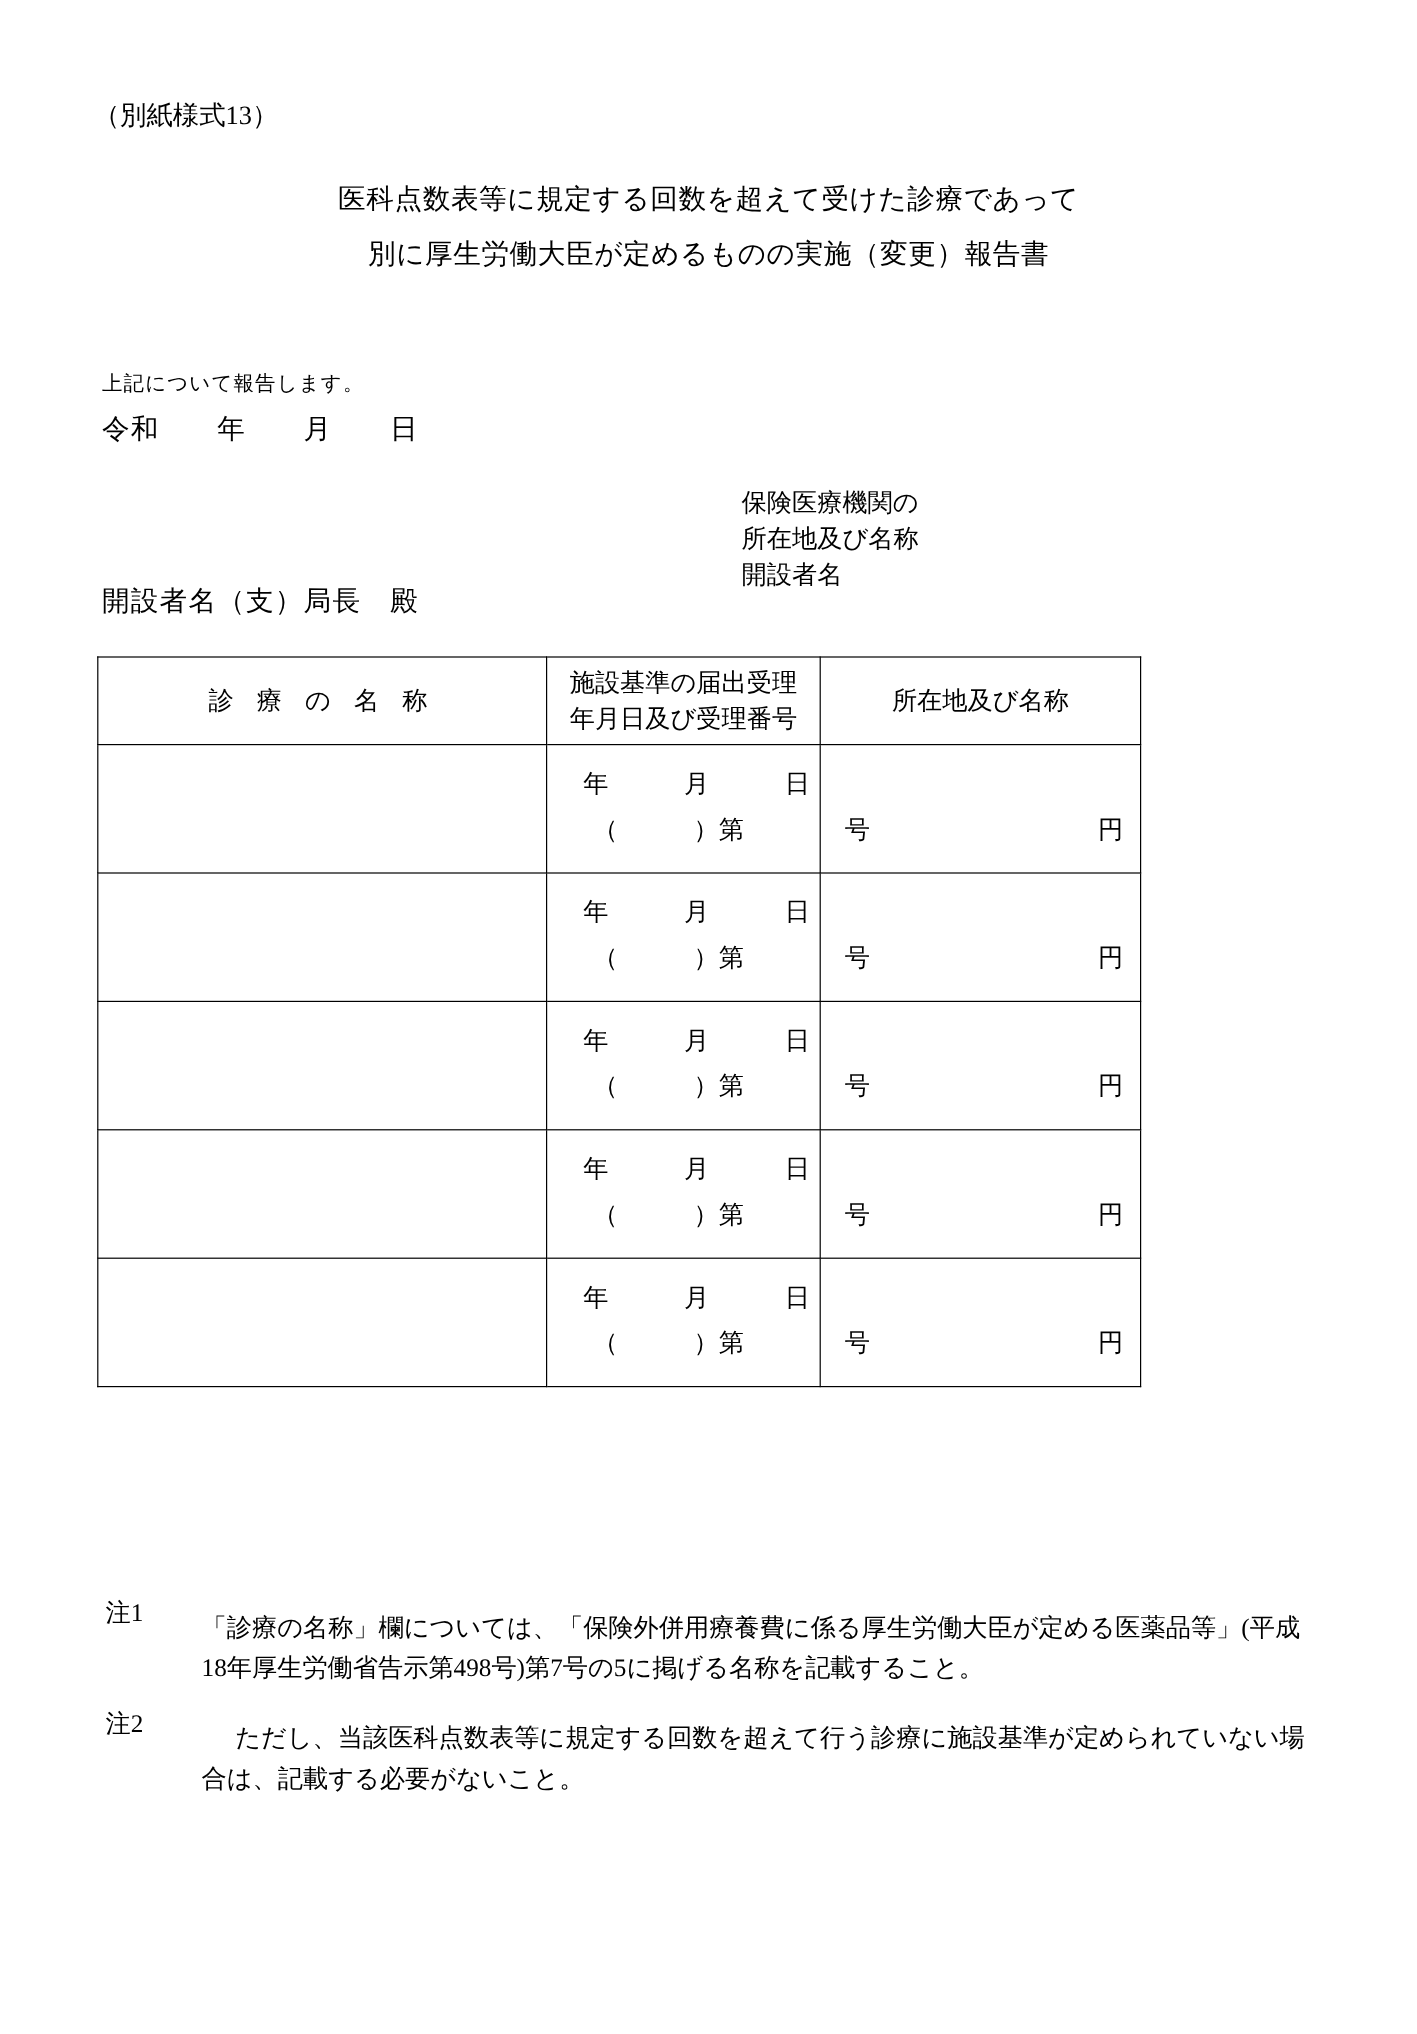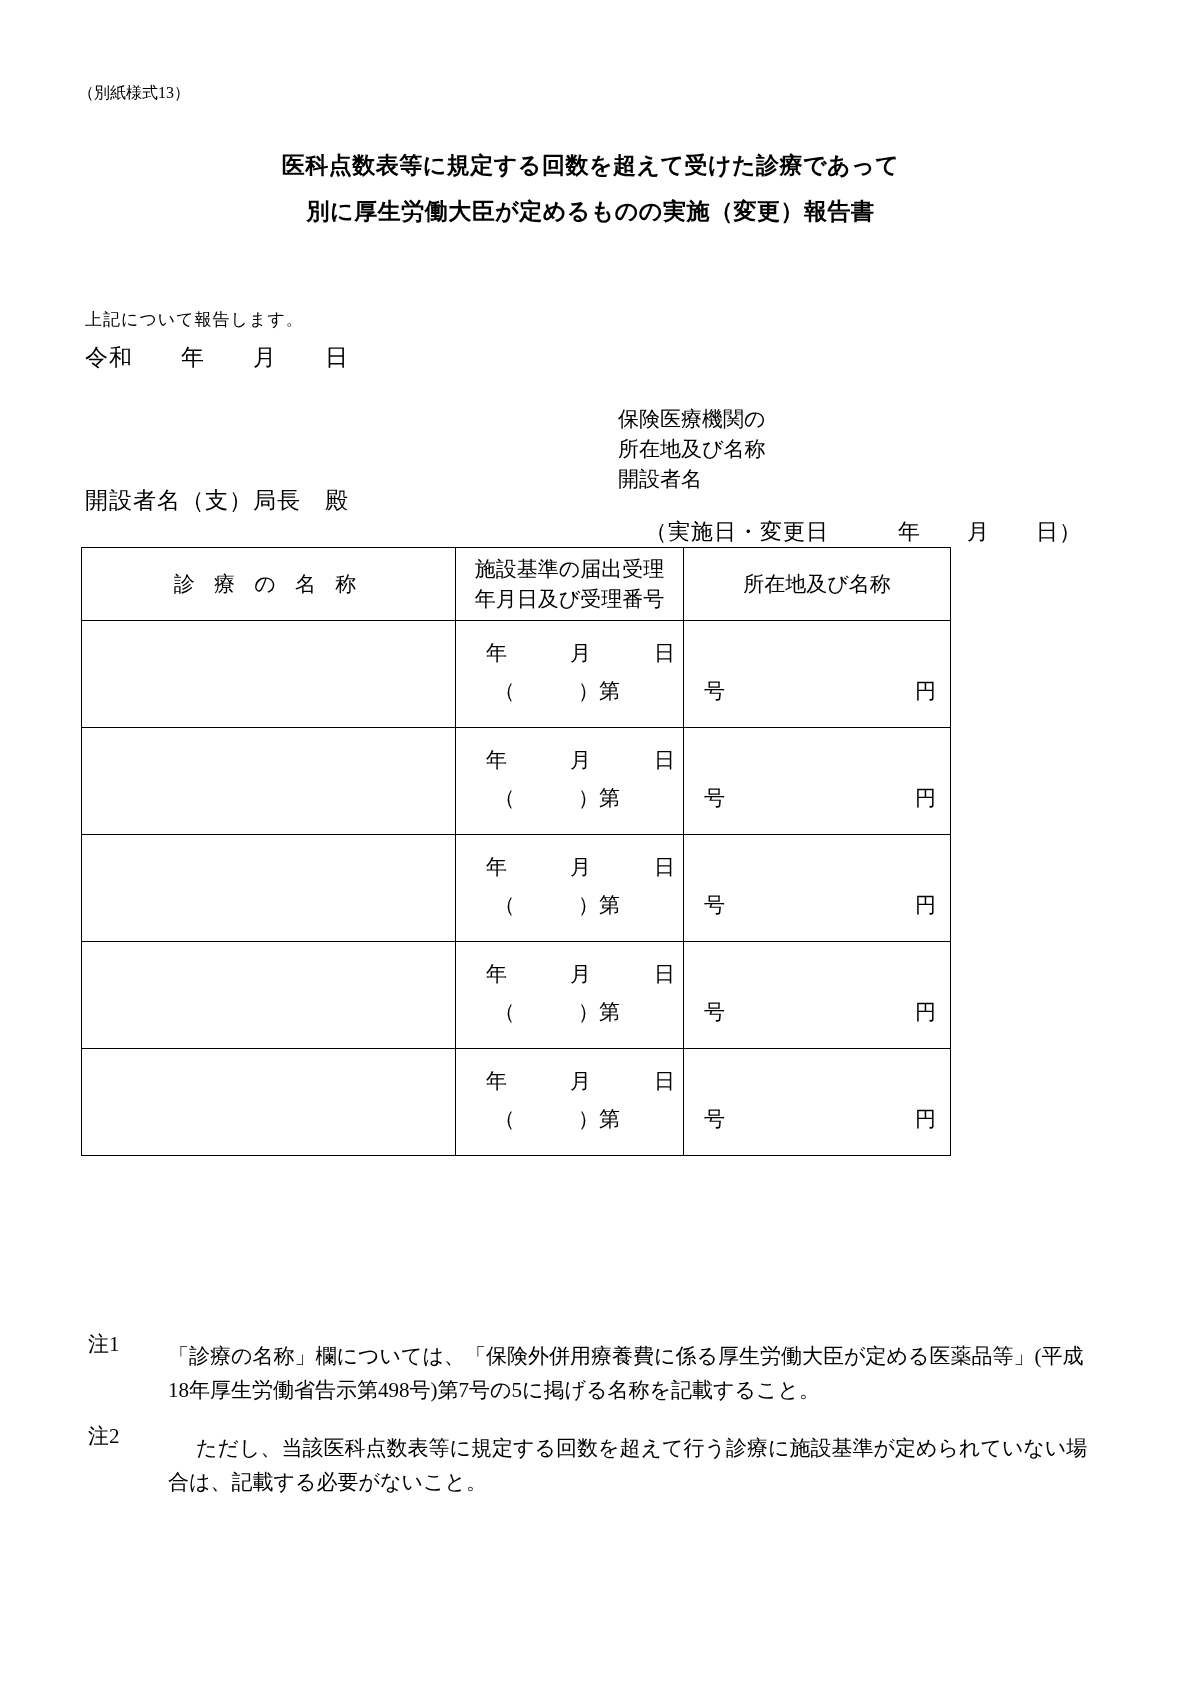--- a/index.html
+++ b/index.html
@@ -19,37 +19,36 @@
     overflow: hidden;
   }
 
   
   .t { position: absolute; white-space: pre; line-height: 1.0; }
 
   
   .form-no {
     left: 78px;
     top: 85px;
-    font-size: 16px;
+    font-size: 22px;
   }
 
   
   .title-block {
     position: absolute;
     left: 0;
     top: 143px;
     width: 1181px;
     text-align: center;
   }
   .title-line {
     font-size: 23px;
     line-height: 46px;
     letter-spacing: 0.5px;
     white-space: pre;
-    font-weight: bold;
   }
 
   
   .report-stmt {
     left: 85px;
     top: 311px;
     font-size: 17px;
     letter-spacing: 1px;
   }
   .date-line {
@@ -175,21 +174,20 @@
   <div class="t date-line">令和　　年　　月　　日</div>
 
   <div class="inst-block">
     <div>保険医療機関の</div>
     <div>所在地及び名称</div>
     <div>開設者名</div>
   </div>
 
   <div class="t addressee">開設者名（支）局長　殿</div>
 
-  <div class="t impl-date">（実施日・変更日　　　年　　月　　日）</div>
 
   <table class="tbl">
     <colgroup>
       <col class="col-name">
       <col class="col-notify">
       <col class="col-amount">
     </colgroup>
     <thead>
       <tr>
         <td class="hdr-sp">診 療 の 名 称</td>

